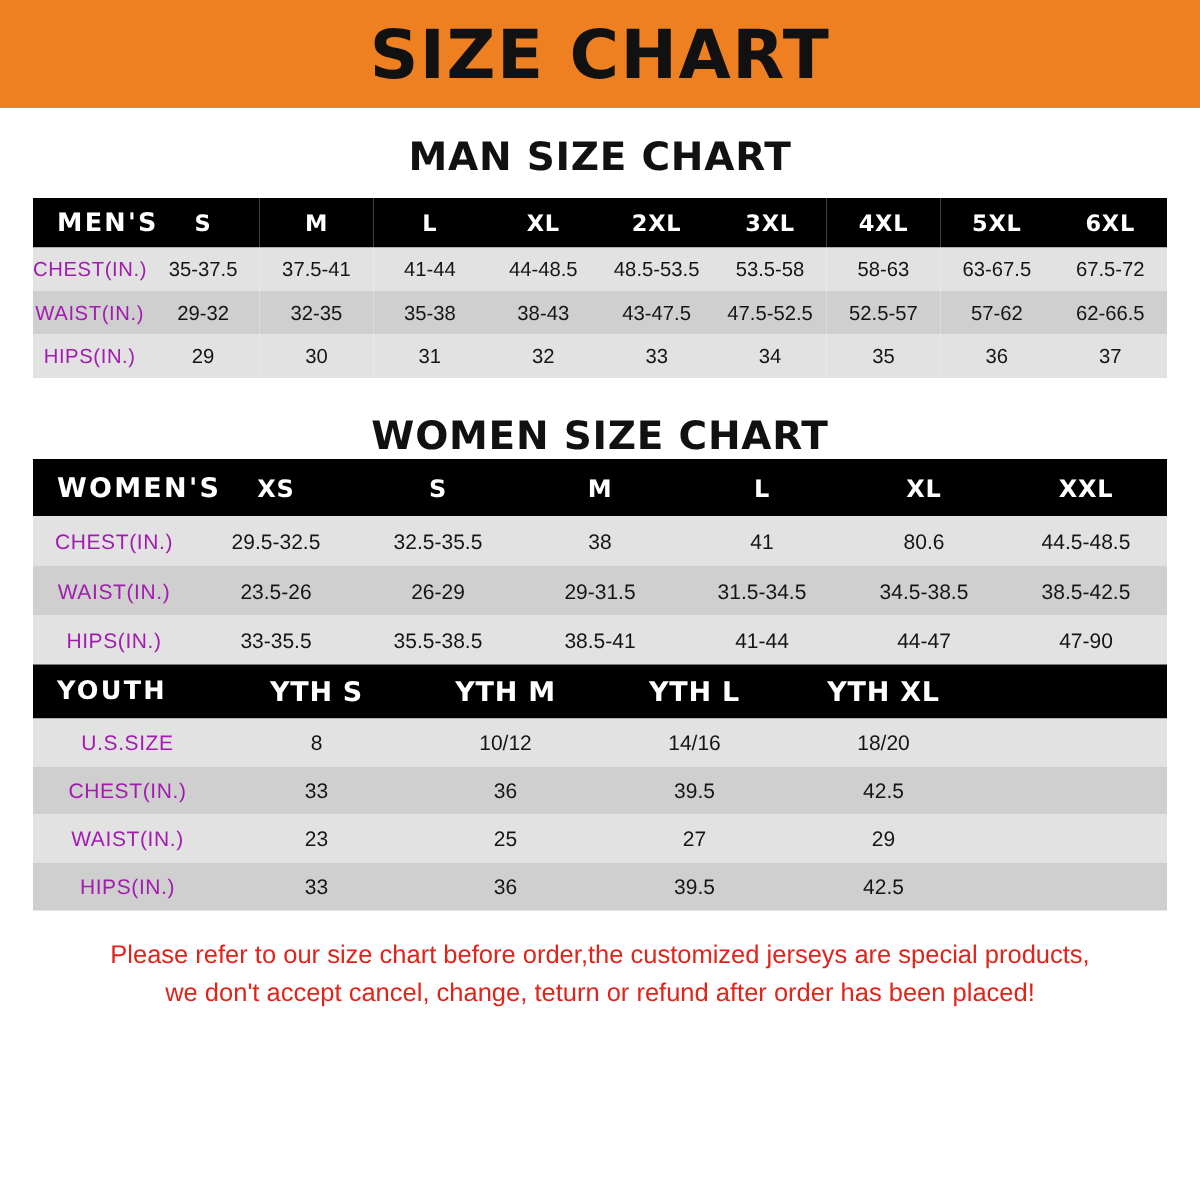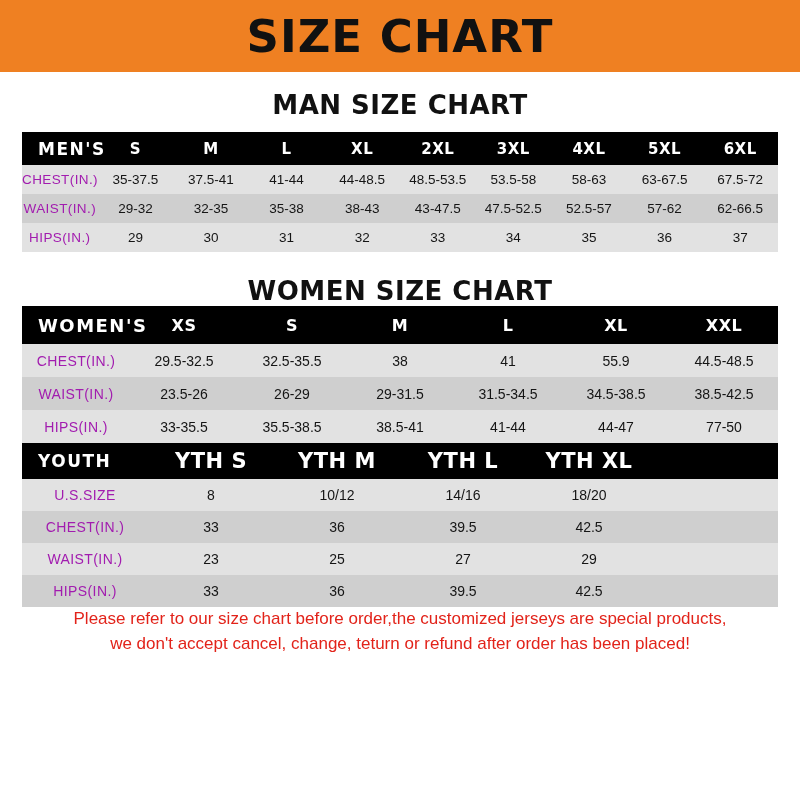--- a/index.html
+++ b/index.html
@@ -93,25 +93,26 @@
     color: #a21caf;
   }
   .row-light { background: #e2e2e2; }
   .row-dark  { background: #cfcfcf; }
 
   
   .women .hdr-row td { height: 38px; font-size: 16px; margin-top: 20px; }
   .women .hdr-row td.rowlabel { font-size: 18px; }
   .women .body-row td { height: 33px; font-size: 14px; }
 
-  .youth .hdr-row td { height: 36px; font-size: 21px; }
+  .youth .hdr-row td { height: 36px; font-size: 18px; }
   .youth .hdr-row td.rowlabel { font-size: 17px; margin-left: 26px; }
   .youth .body-row td { height: 32px; font-size: 14px; }
 
   .note {
+    margin-top: 18px;
     text-align: center;
     color: #e2231a;
     font-size: 17px;
     line-height: 1.45;
     font-family: "Liberation Sans", sans-serif;
     padding: 0 4px;
   }
   .note div { white-space: nowrap; }
 </style>
 </head>
@@ -190,40 +191,40 @@
         <td>L</td>
         <td>XL</td>
         <td>XXL</td>
       </tr>
       <tr class="body-row row-light">
         <td class="rowlabel">CHEST(IN.)</td>
         <td>29.5-32.5</td>
         <td>32.5-35.5</td>
         <td>38</td>
         <td>41</td>
-        <td>55.9</td>
+        <td>80.6</td>
         <td>44.5-48.5</td>
       </tr>
       <tr class="body-row row-dark">
         <td class="rowlabel">WAIST(IN.)</td>
         <td>23.5-26</td>
         <td>26-29</td>
         <td>29-31.5</td>
         <td>31.5-34.5</td>
         <td>34.5-38.5</td>
         <td>38.5-42.5</td>
       </tr>
       <tr class="body-row row-light">
         <td class="rowlabel">HIPS(IN.)</td>
         <td>33-35.5</td>
         <td>35.5-38.5</td>
         <td>38.5-41</td>
         <td>41-44</td>
         <td>44-47</td>
-        <td>77-50</td>
+        <td>47-90</td>
       </tr>
     </tbody>
       </table>
 
     <table class="chart youth">
       <tbody>
           <tr class="hdr-row">
         <td class="rowlabel">YOUTH</td>
         <td>YTH S</td>
         <td>YTH M</td>

